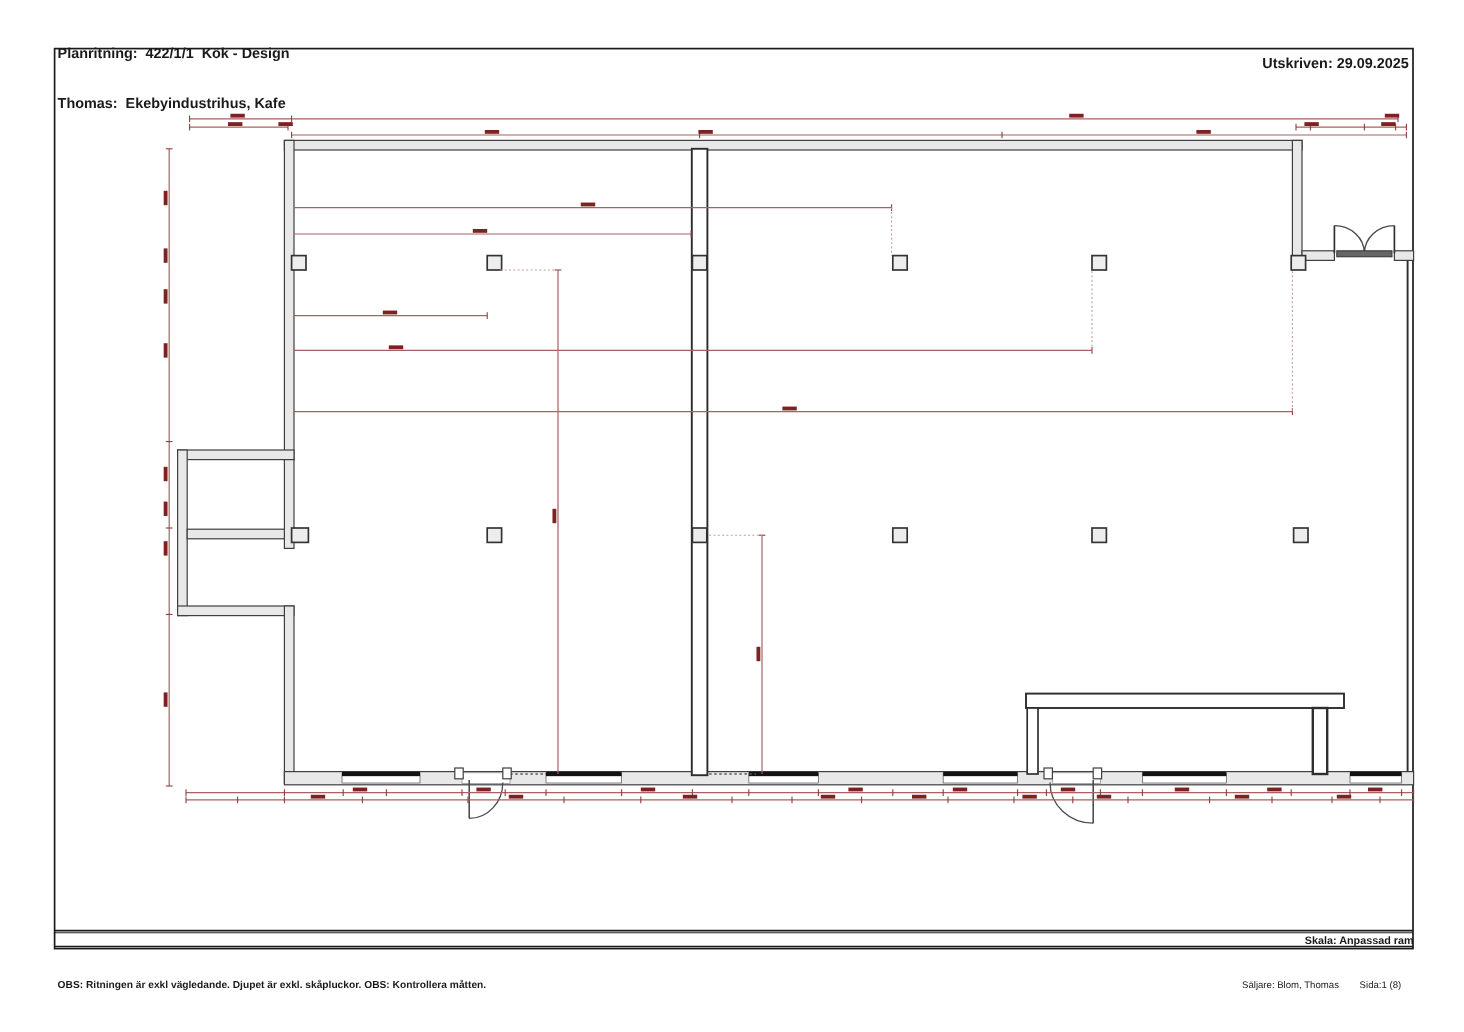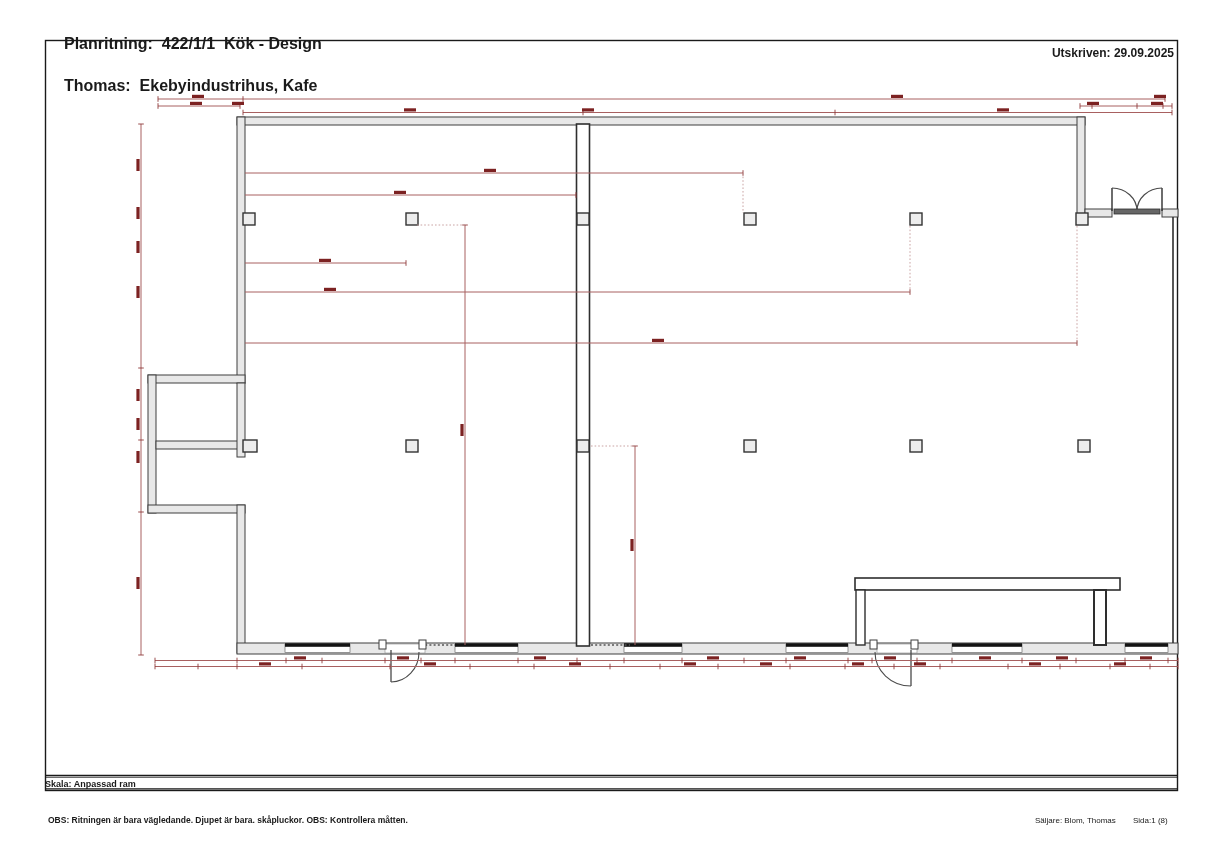--- a/index.html
+++ b/index.html
@@ -1,20 +1,20 @@
 <!DOCTYPE html>
 <html><head>
 <meta charset="utf-8">
 <style>
   html,body{margin:0;padding:0;background:#ffffff;}
   body{width:1220px;height:860px;position:relative;font-family:"Liberation Sans",sans-serif;color:#1a1a1a;overflow:hidden;}
-  .hdr{position:absolute;left:64px;top:9px;font-size:16px;font-weight:bold;line-height:14px;white-space:pre;}
+  .hdr{position:absolute;left:48px;top:9px;font-size:12px;font-weight:bold;line-height:14px;white-space:pre;}
   .printed{position:absolute;right:46px;top:10px;font-size:12px;font-weight:bold;white-space:pre;margin-top:36px;}
   #plan{position:absolute;left:0;top:0;}
-  .scale-label{position:absolute;left:45px;width:1133px;top:779px;text-align:left;font-size:9px;font-weight:bold;}
+  .scale-label{position:absolute;left:45px;width:1133px;top:779px;text-align:right;font-size:9px;font-weight:bold;}
   .note{position:absolute;left:48px;top:815px;font-size:8.5px;font-weight:bold;}
   .seller{position:absolute;left:1035px;top:816px;font-size:8px;}
   .page{position:absolute;left:1133px;top:816px;font-size:8px;}
 </style>
 </head>
 <body>
 
 <div class="hdr">
   <div>Planritning:  422/1/1  Kök - Design</div>
   <div>Thomas:  Ekebyindustrihus, Kafe</div>
@@ -210,15 +210,15 @@
     <line x1="462.2" y1="225" x2="467.8" y2="225" stroke="#8f3a3a" stroke-width="0.9"></line>
     <rect x="460.4" y="424" width="3.2" height="12" fill="#7c2222" stroke="none" stroke-width="0"></rect>
     <line x1="417" y1="225" x2="465" y2="225" stroke="#c49a9a" stroke-width="0.9" stroke-dasharray="1.6 2"></line>
     <line x1="635" y1="446" x2="635" y2="645" stroke="#a86060" stroke-width="1"></line>
     <line x1="632.2" y1="446" x2="637.8" y2="446" stroke="#8f3a3a" stroke-width="0.9"></line>
     <rect x="630.4" y="539" width="3.2" height="12" fill="#7c2222" stroke="none" stroke-width="0"></rect>
     <line x1="591" y1="446" x2="635" y2="446" stroke="#c49a9a" stroke-width="0.9" stroke-dasharray="1.6 2"></line>
   </svg>
 
 <div class="scale-label">Skala: Anpassad ram</div>
-<div class="note">OBS: Ritningen är bara vägledande. Djupet är bara. skåpluckor. OBS: Kontrollera måtten.</div>
+<div class="note">OBS: Ritningen är exkl vägledande. Djupet är exkl. skåpluckor. OBS: Kontrollera måtten.</div>
 <div class="seller">Säljare: Blom, Thomas</div>
 <div class="page">Sida:1 (8)</div>
 
 </body></html>

